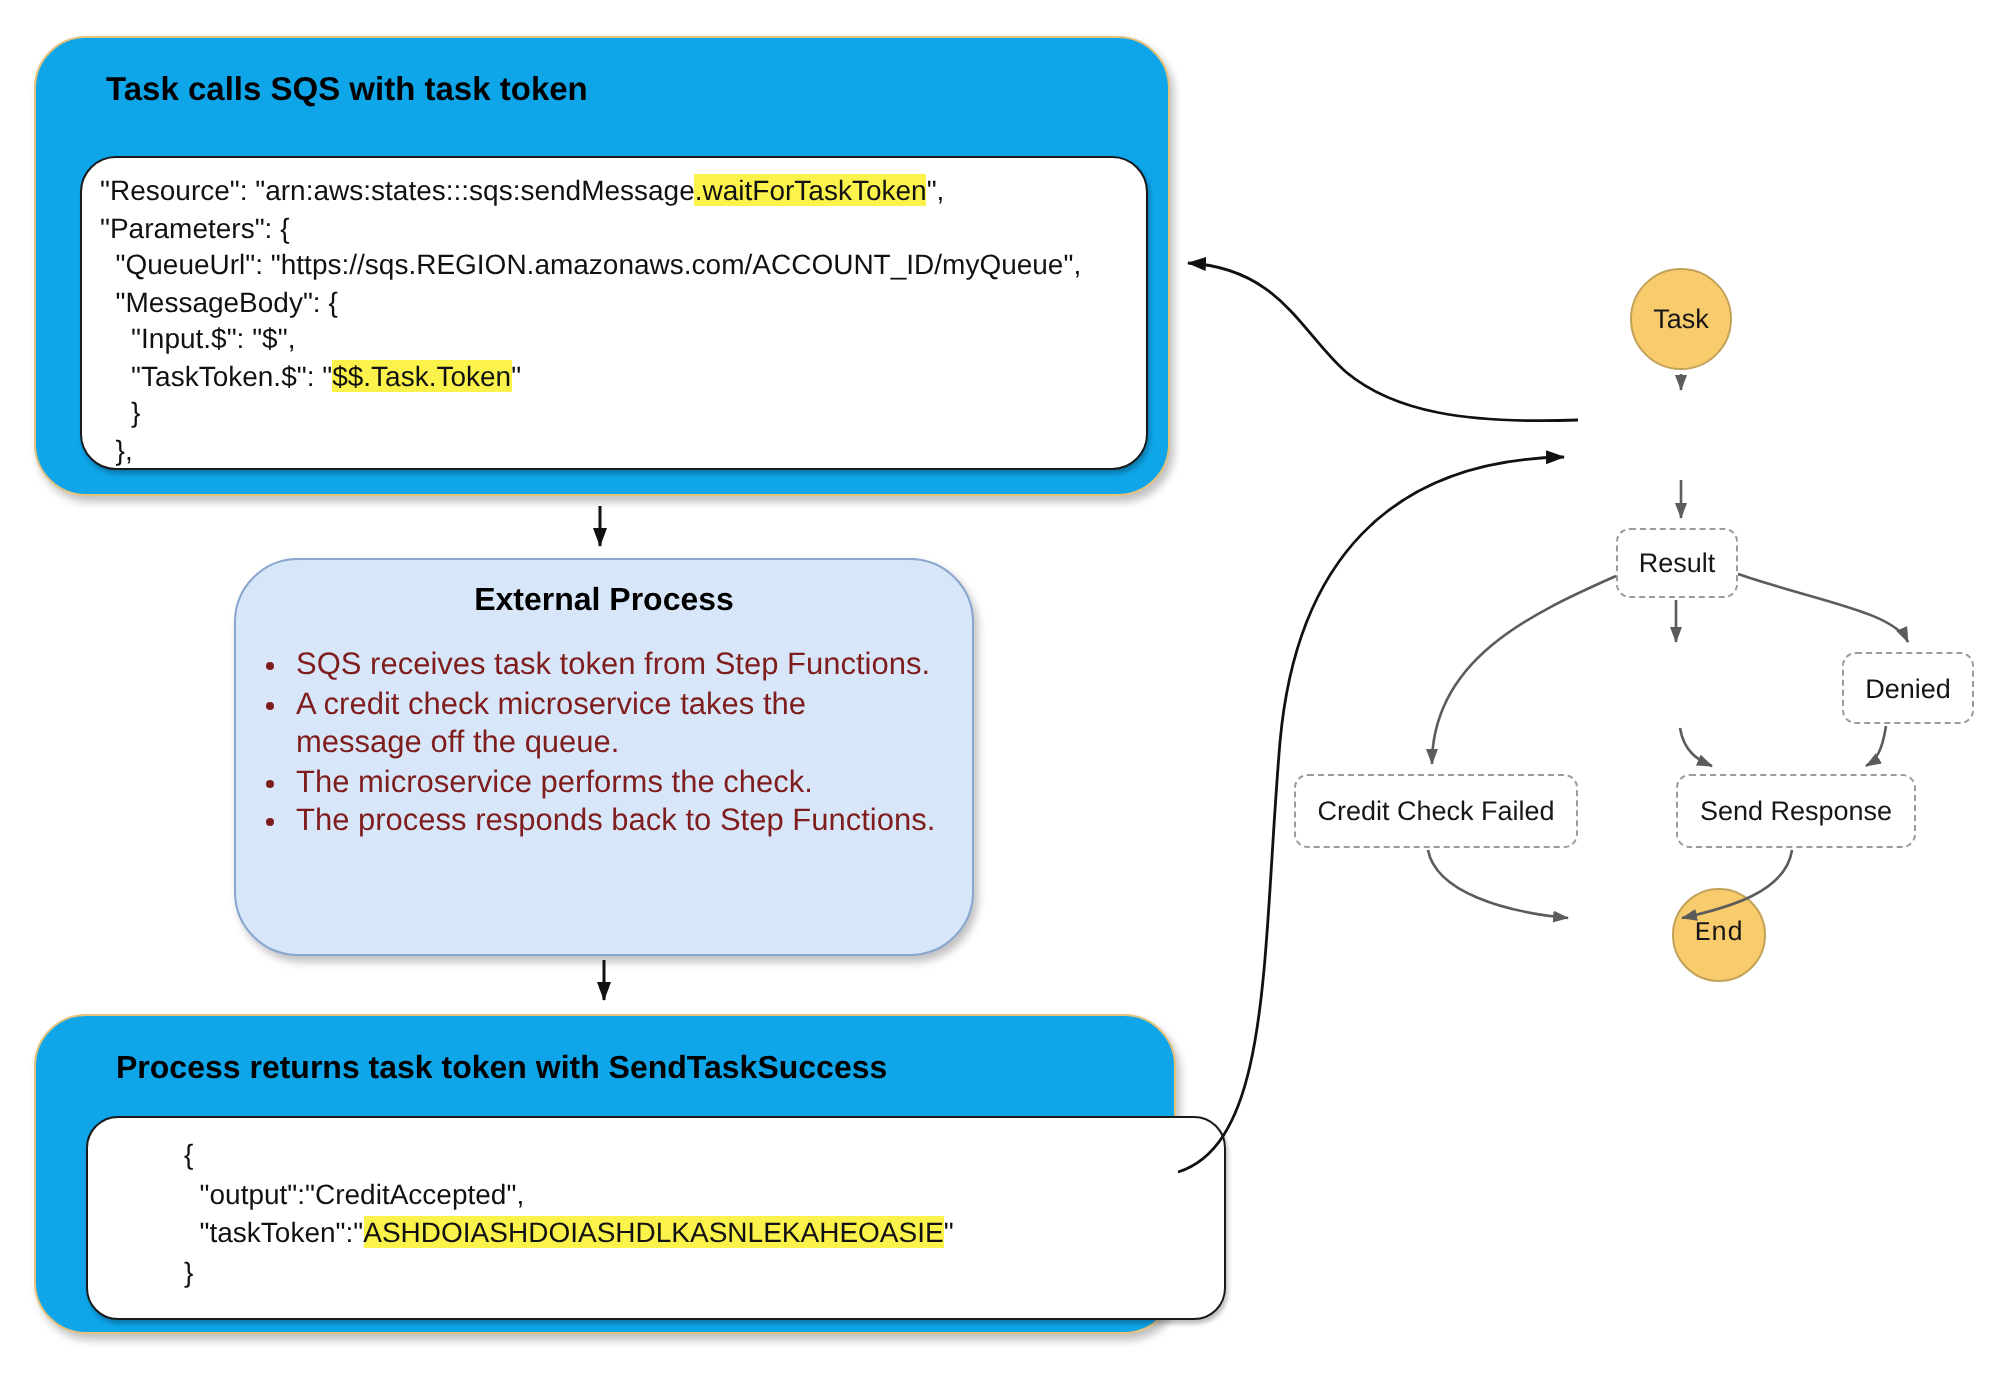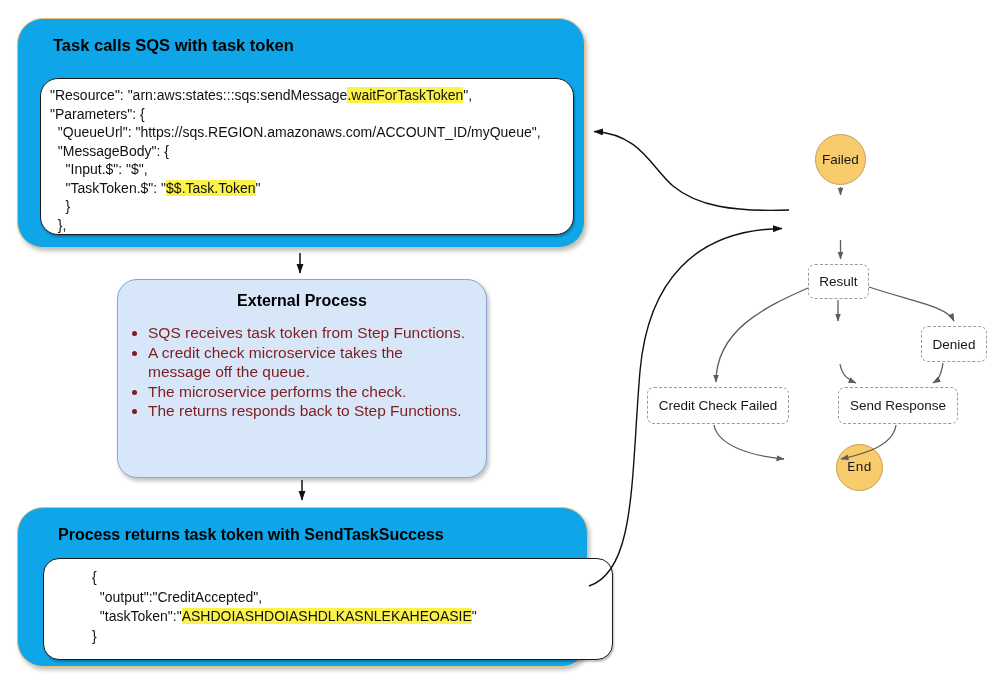--- a/index.html
+++ b/index.html
@@ -7,21 +7,21 @@
     position:relative;width:1001px;height:695px;background:#ffffff;overflow:hidden;
     font-family:"Liberation Sans",sans-serif;color:#111;
   }
   
   .panel{position:absolute;box-sizing:border-box;}
   .panel.tan{
     background:#0ea5e9;border:1px solid #E4C27E;border-radius:26px;
     box-shadow:2px 3px 4px rgba(0,0,0,0.25);
   }
   .panel.blue{
-    background:#D7E6F8;border:1px solid #88A6CE;border-radius:20px;
+    background:#D7E6F8;border:1px solid #88A6CE;border-radius:32px;
     box-shadow:2px 3px 4px rgba(0,0,0,0.25);
   }
   .panel-title{
     position:absolute;font-weight:bold;font-size:16.5px;white-space:nowrap;color:#000;
   }
   .panel-title.center{position:static;text-align:center;margin-top:12px;font-size:16px;}
   .codebox{
     position:absolute;background:#fff;border:1px solid #1a1a1a;border-radius:18px;
     box-shadow:1px 2px 2px rgba(0,0,0,0.25);
     font-size:14px;line-height:18.5px;overflow:hidden;
@@ -66,35 +66,35 @@
       <div class="code-line"><span>  },</span></div>
     </div>
   </div>
 
   <div class="panel blue" style="left:117px;top:279px;width:370px;height:199px;">
     <div class="panel-title center">External Process</div>
     <ul class="bullets">
       <li>SQS receives task token from Step Functions.</li>
       <li>A credit check microservice takes the message off the queue.</li>
       <li>The microservice performs the check.</li>
-      <li>The returns responds back to Step Functions.</li>
+      <li>The process responds back to Step Functions.</li>
     </ul>
   </div>
 
   <div class="panel tan" style="left:17px;top:507px;width:571px;height:160px;">
     <div class="panel-title" style="left:40px;top:18px;font-size:16px;">Process returns task token with SendTaskSuccess</div>
     <div class="codebox codebox2">
       <div class="code-line"><span>{</span></div>
       <div class="code-line"><span>  "output":"CreditAccepted",</span></div>
       <div class="code-line"><span>  "taskToken":"</span><span class="hl">ASHDOIASHDOIASHDLKASNLEKAHEOASIE</span><span>"</span></div>
       <div class="code-line"><span>}</span></div>
     </div>
   </div>
 
-  <div class="node terminal" style="left:815px;top:134px;width:51px;height:51px;">Failed</div>
+  <div class="node terminal" style="left:815px;top:134px;width:51px;height:51px;">Task</div>
   <div class="node dashed" style="left:808px;top:264px;width:61px;height:35px;">Result</div>
   <div class="node dashed" style="left:921px;top:326px;width:66px;height:36px;">Denied</div>
   <div class="node dashed" style="left:647px;top:387px;width:142px;height:37px;">Credit Check Failed</div>
   <div class="node dashed" style="left:838px;top:387px;width:120px;height:37px;">Send Response</div>
   <div class="node terminal" style="left:836px;top:444px;width:47px;height:47px;font-family:Liberation Mono, monospace;">End</div>
 
   <svg class="connectors" width="1001" height="695" viewBox="0 0 1001 695">
     <defs>
       <marker id="mblack" markerUnits="userSpaceOnUse" markerWidth="10" markerHeight="8" refX="9" refY="3.5" orient="auto">
         <path d="M0,0 L9.5,3.5 L0,7 Z" fill="#111111"></path>

